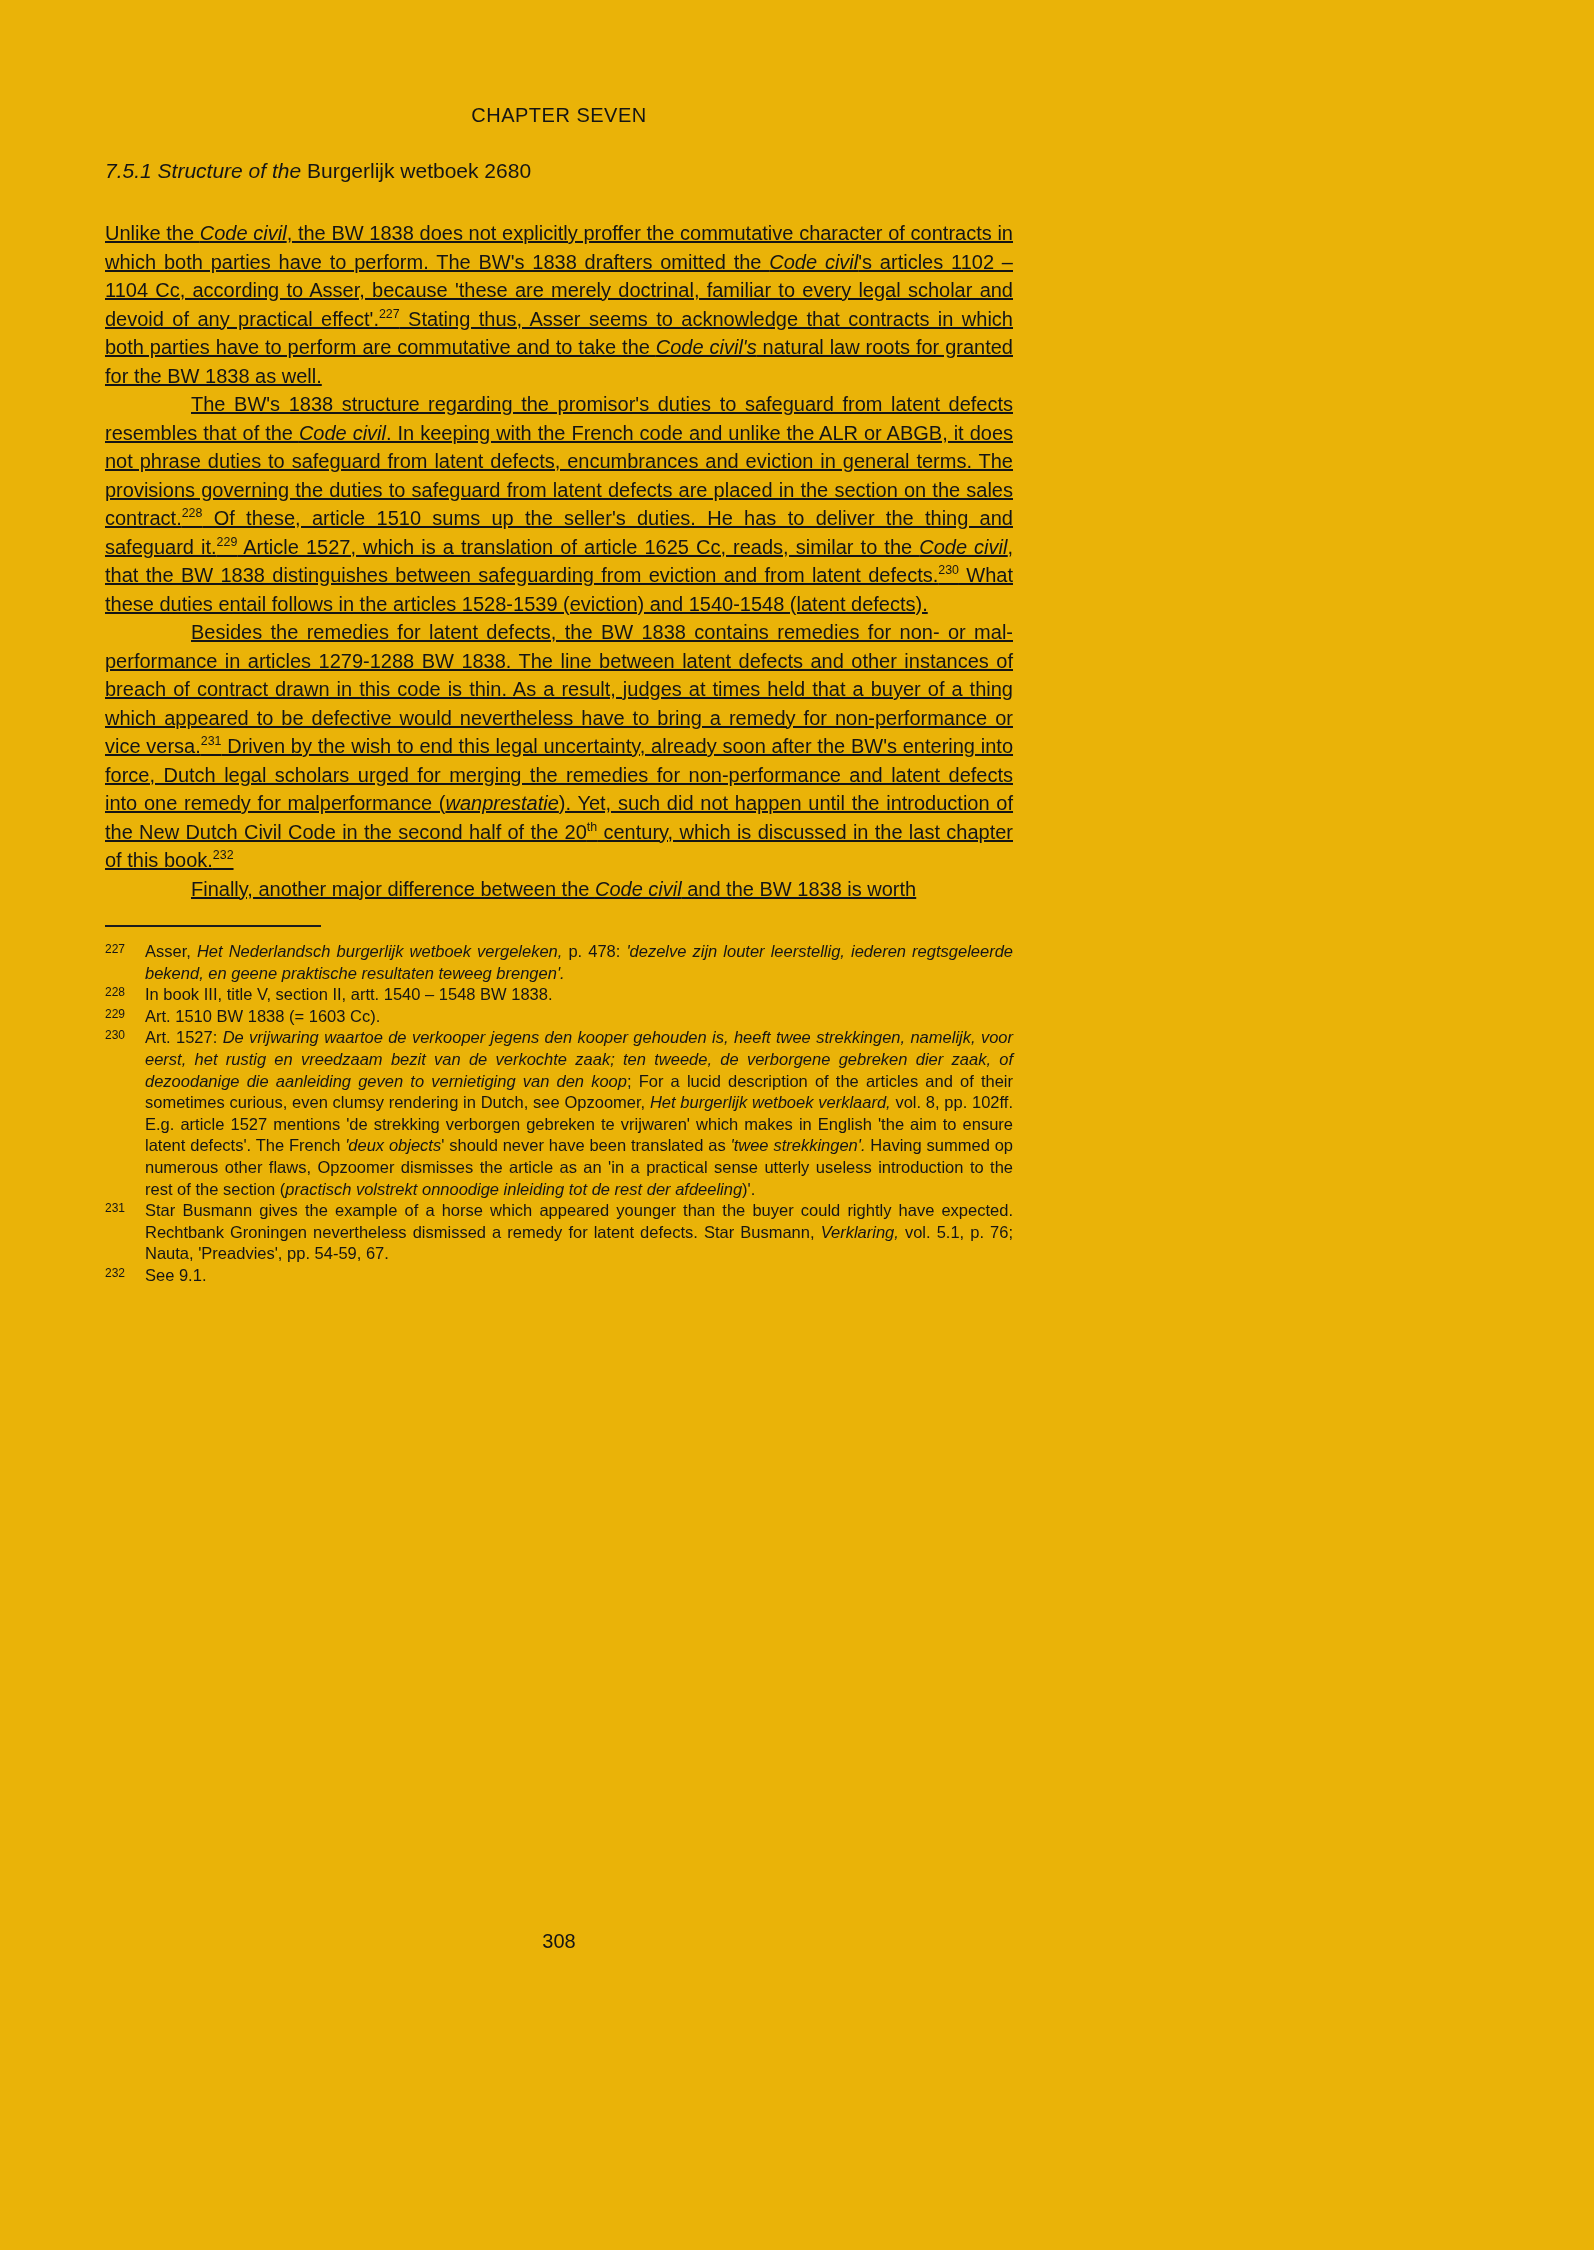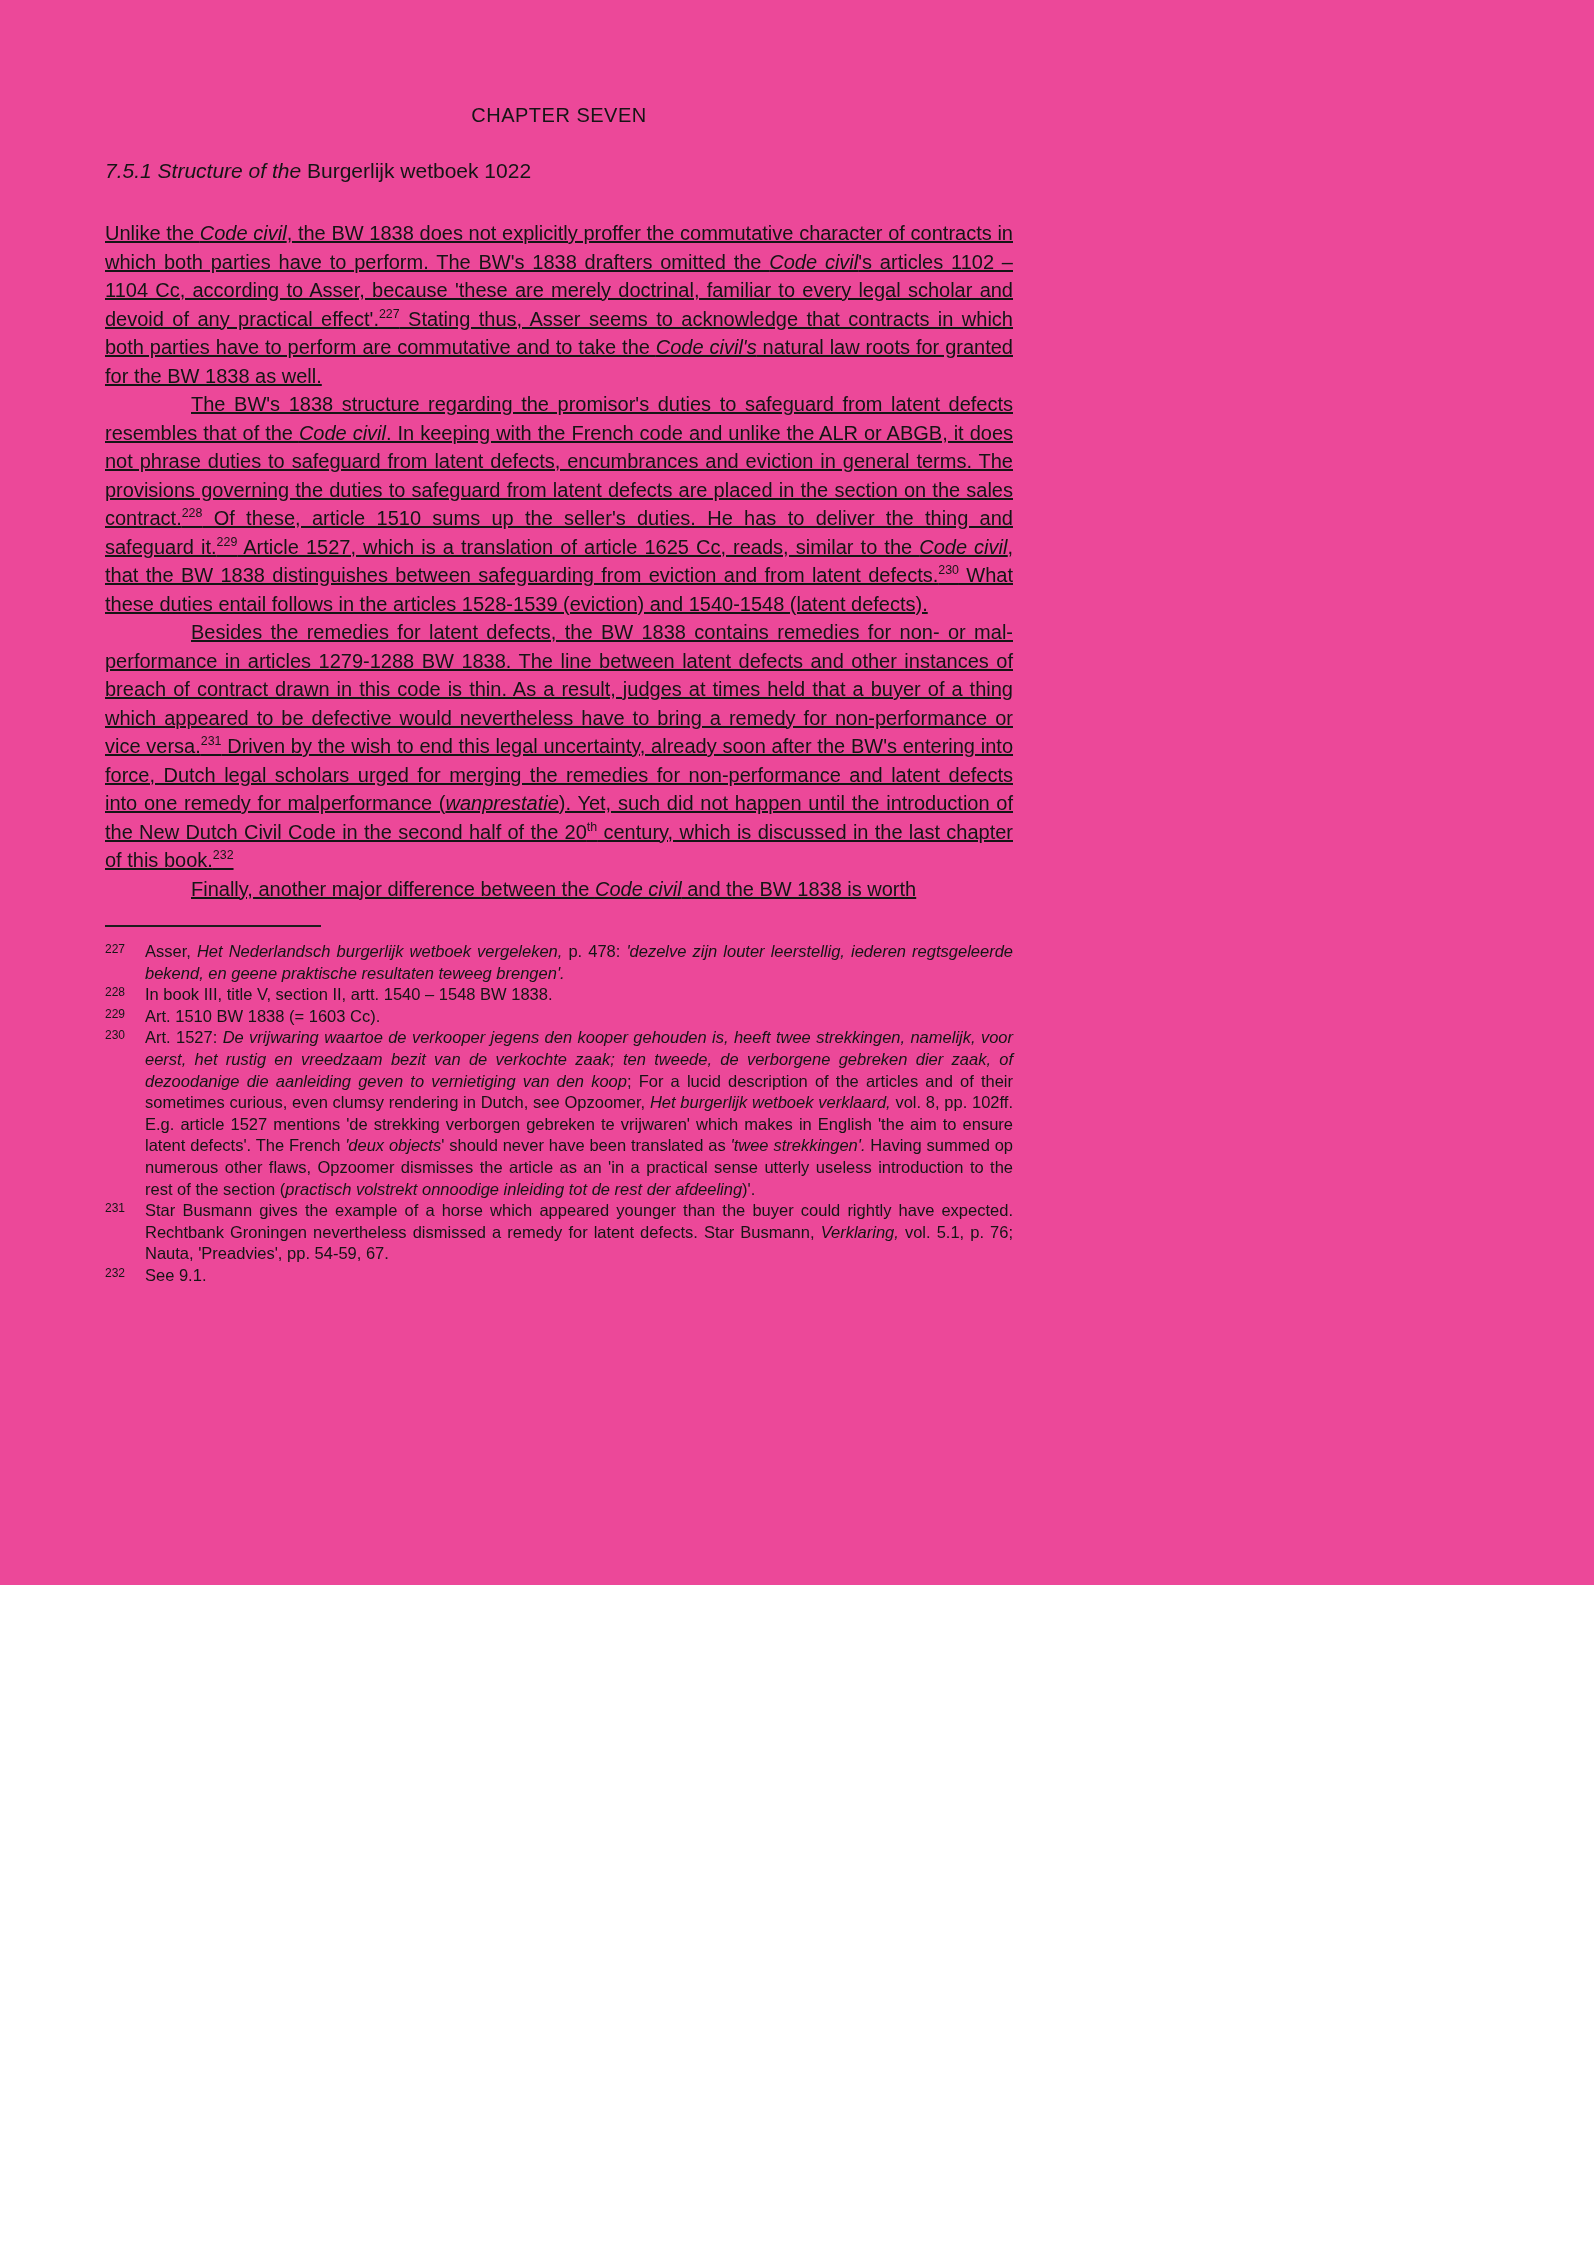--- a/index.html
+++ b/index.html
@@ -1,18 +1,18 @@
 <!DOCTYPE html>
 <html><head>
 <meta charset="utf-8">
 <style>
   * { margin:0; padding:0; box-sizing:border-box; }
   html, body { background:#ffffff; }
   .page {
-    position:relative; width:1594px; height:1585px; background:#ec4899;
+    position:relative; width:1594px; height:2250px; background:#eab308;
     font-family:"Liberation Sans", sans-serif; color:#151515; overflow:hidden;
   }
   .content { position:absolute; left:105px; top:0; width:908px; }
   .running-header { margin-top:104px; text-align:center; font-size:20px; letter-spacing:0.5px; }
   .section-heading { margin-top:32px; font-size:21px; font-weight:normal; }
   .body-text { margin-top:36px; font-size:20px; line-height:28.5px;text-decoration:underline; }
   .para { text-align:justify; }
   .para.indent { text-indent:86px; }
   .it { font-style:italic;text-align:center; }
   sup { font-size:0.62em; line-height:0; }
@@ -21,21 +21,21 @@
   .footnote { position:relative; padding-left:40px; text-align:justify; }
   .fn-num { position:absolute; left:0; top:-2px; font-size:12px; }
   .page-number { position:absolute; top:1930px; left:105px; width:908px; text-align:center; font-size:20px; }
 </style>
 </head>
 <body>
 
 <div class="page">
   <div class="content">
     <div class="running-header">CHAPTER SEVEN</div>
-    <h2 class="section-heading"><span class="it">7.5.1 Structure of the </span><span>Burgerlijk wetboek 1022</span></h2>
+    <h2 class="section-heading"><span class="it">7.5.1 Structure of the </span><span>Burgerlijk wetboek 2680</span></h2>
     <div class="body-text">
         <p class="para"><span>Unlike the </span><span class="it">Code civil</span><span>, the BW 1838 does not explicitly proffer the commutative character of contracts in which both parties have to perform. The BW's 1838 drafters omitted the </span><span class="it">Code civil</span><span>'s articles 1102 – 1104 Cc, according to Asser, because 'these are merely doctrinal, familiar to every legal scholar and devoid of any practical effect'.</span><sup>227</sup><span> Stating thus, Asser seems to acknowledge that contracts in which both parties have to perform are commutative and to take the </span><span class="it">Code civil's</span><span> natural law roots for granted for the BW 1838 as well.</span></p>
         <p class="para indent"><span>The BW's 1838 structure regarding the promisor's duties to safeguard from latent defects resembles that of the </span><span class="it">Code civil</span><span>. In keeping with the French code and unlike the ALR or ABGB, it does not phrase duties to safeguard from latent defects, encumbrances and eviction in general terms. The provisions governing the duties to safeguard from latent defects are placed in the section on the sales contract.</span><sup>228</sup><span> Of these, article 1510 sums up the seller's duties. He has to deliver the thing and safeguard it.</span><sup>229</sup><span> Article 1527, which is a translation of article 1625 Cc, reads, similar to the </span><span class="it">Code civil</span><span>, that the BW 1838 distinguishes between safeguarding from eviction and from latent defects.</span><sup>230</sup><span> What these duties entail follows in the articles 1528-1539 (eviction) and 1540-1548 (latent defects).</span></p>
         <p class="para indent"><span>Besides the remedies for latent defects, the BW 1838 contains remedies for non- or mal- performance in articles 1279-1288 BW 1838. The line between latent defects and other instances of breach of contract drawn in this code is thin. As a result, judges at times held that a buyer of a thing which appeared to be defective would nevertheless have to bring a remedy for non-performance or vice versa.</span><sup>231</sup><span> Driven by the wish to end this legal uncertainty, already soon after the BW's entering into force, Dutch legal scholars urged for merging the remedies for non-performance and latent defects into one remedy for malperformance (</span><span class="it">wanprestatie</span><span>). Yet, such did not happen until the introduction of the New Dutch Civil Code in the second half of the 20</span><sup>th</sup><span> century, which is discussed in the last chapter of this book.</span><sup>232</sup></p>
         <p class="para indent"><span>Finally, another major difference between the </span><span class="it">Code civil</span><span> and the BW 1838 is worth</span></p>
       </div>
     <div class="footnote-rule"></div>
     <div class="footnotes">
         <div class="footnote"><span class="fn-num">227</span><span class="fn-text"><span>Asser, </span><span class="it">Het Nederlandsch burgerlijk wetboek vergeleken,</span><span> p. 478: </span><span class="it">'dezelve zijn louter leerstellig, iederen regtsgeleerde bekend, en geene praktische resultaten teweeg brengen'.</span></span></div>
         <div class="footnote"><span class="fn-num">228</span><span class="fn-text"><span>In book III, title V, section II, artt. 1540 – 1548 BW 1838.</span></span></div>

